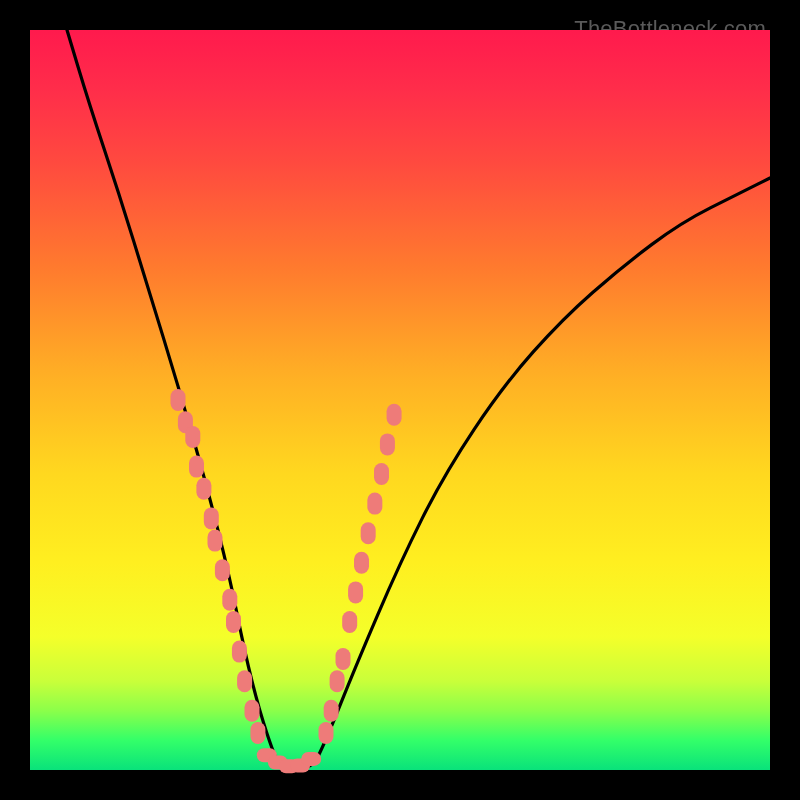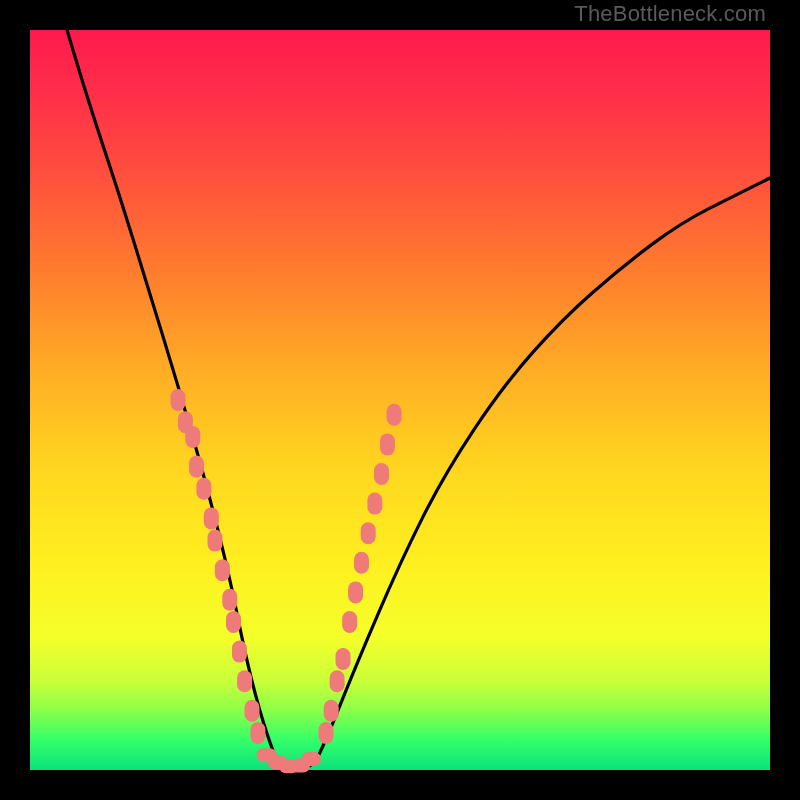--- a/index.html
+++ b/index.html
@@ -33,21 +33,21 @@
       #ffd81f 60%,
       #ffef20 72%,
       #f4ff2a 82%,
       #c9ff3a 88%,
       #8bff4a 92%,
       #33ff69 96%,
       #09e27b 100%);
   }
   .attribution {
     position: absolute;
-    top: 1px;
+    top: 16px;
     right: 34px;
     color: #5a5a5a;
     font-size: 22px;
     font-weight: 500;
     letter-spacing: 0.2px;
   }
   svg.curve {
     position: absolute;
     left: 0;
     top: 0;

